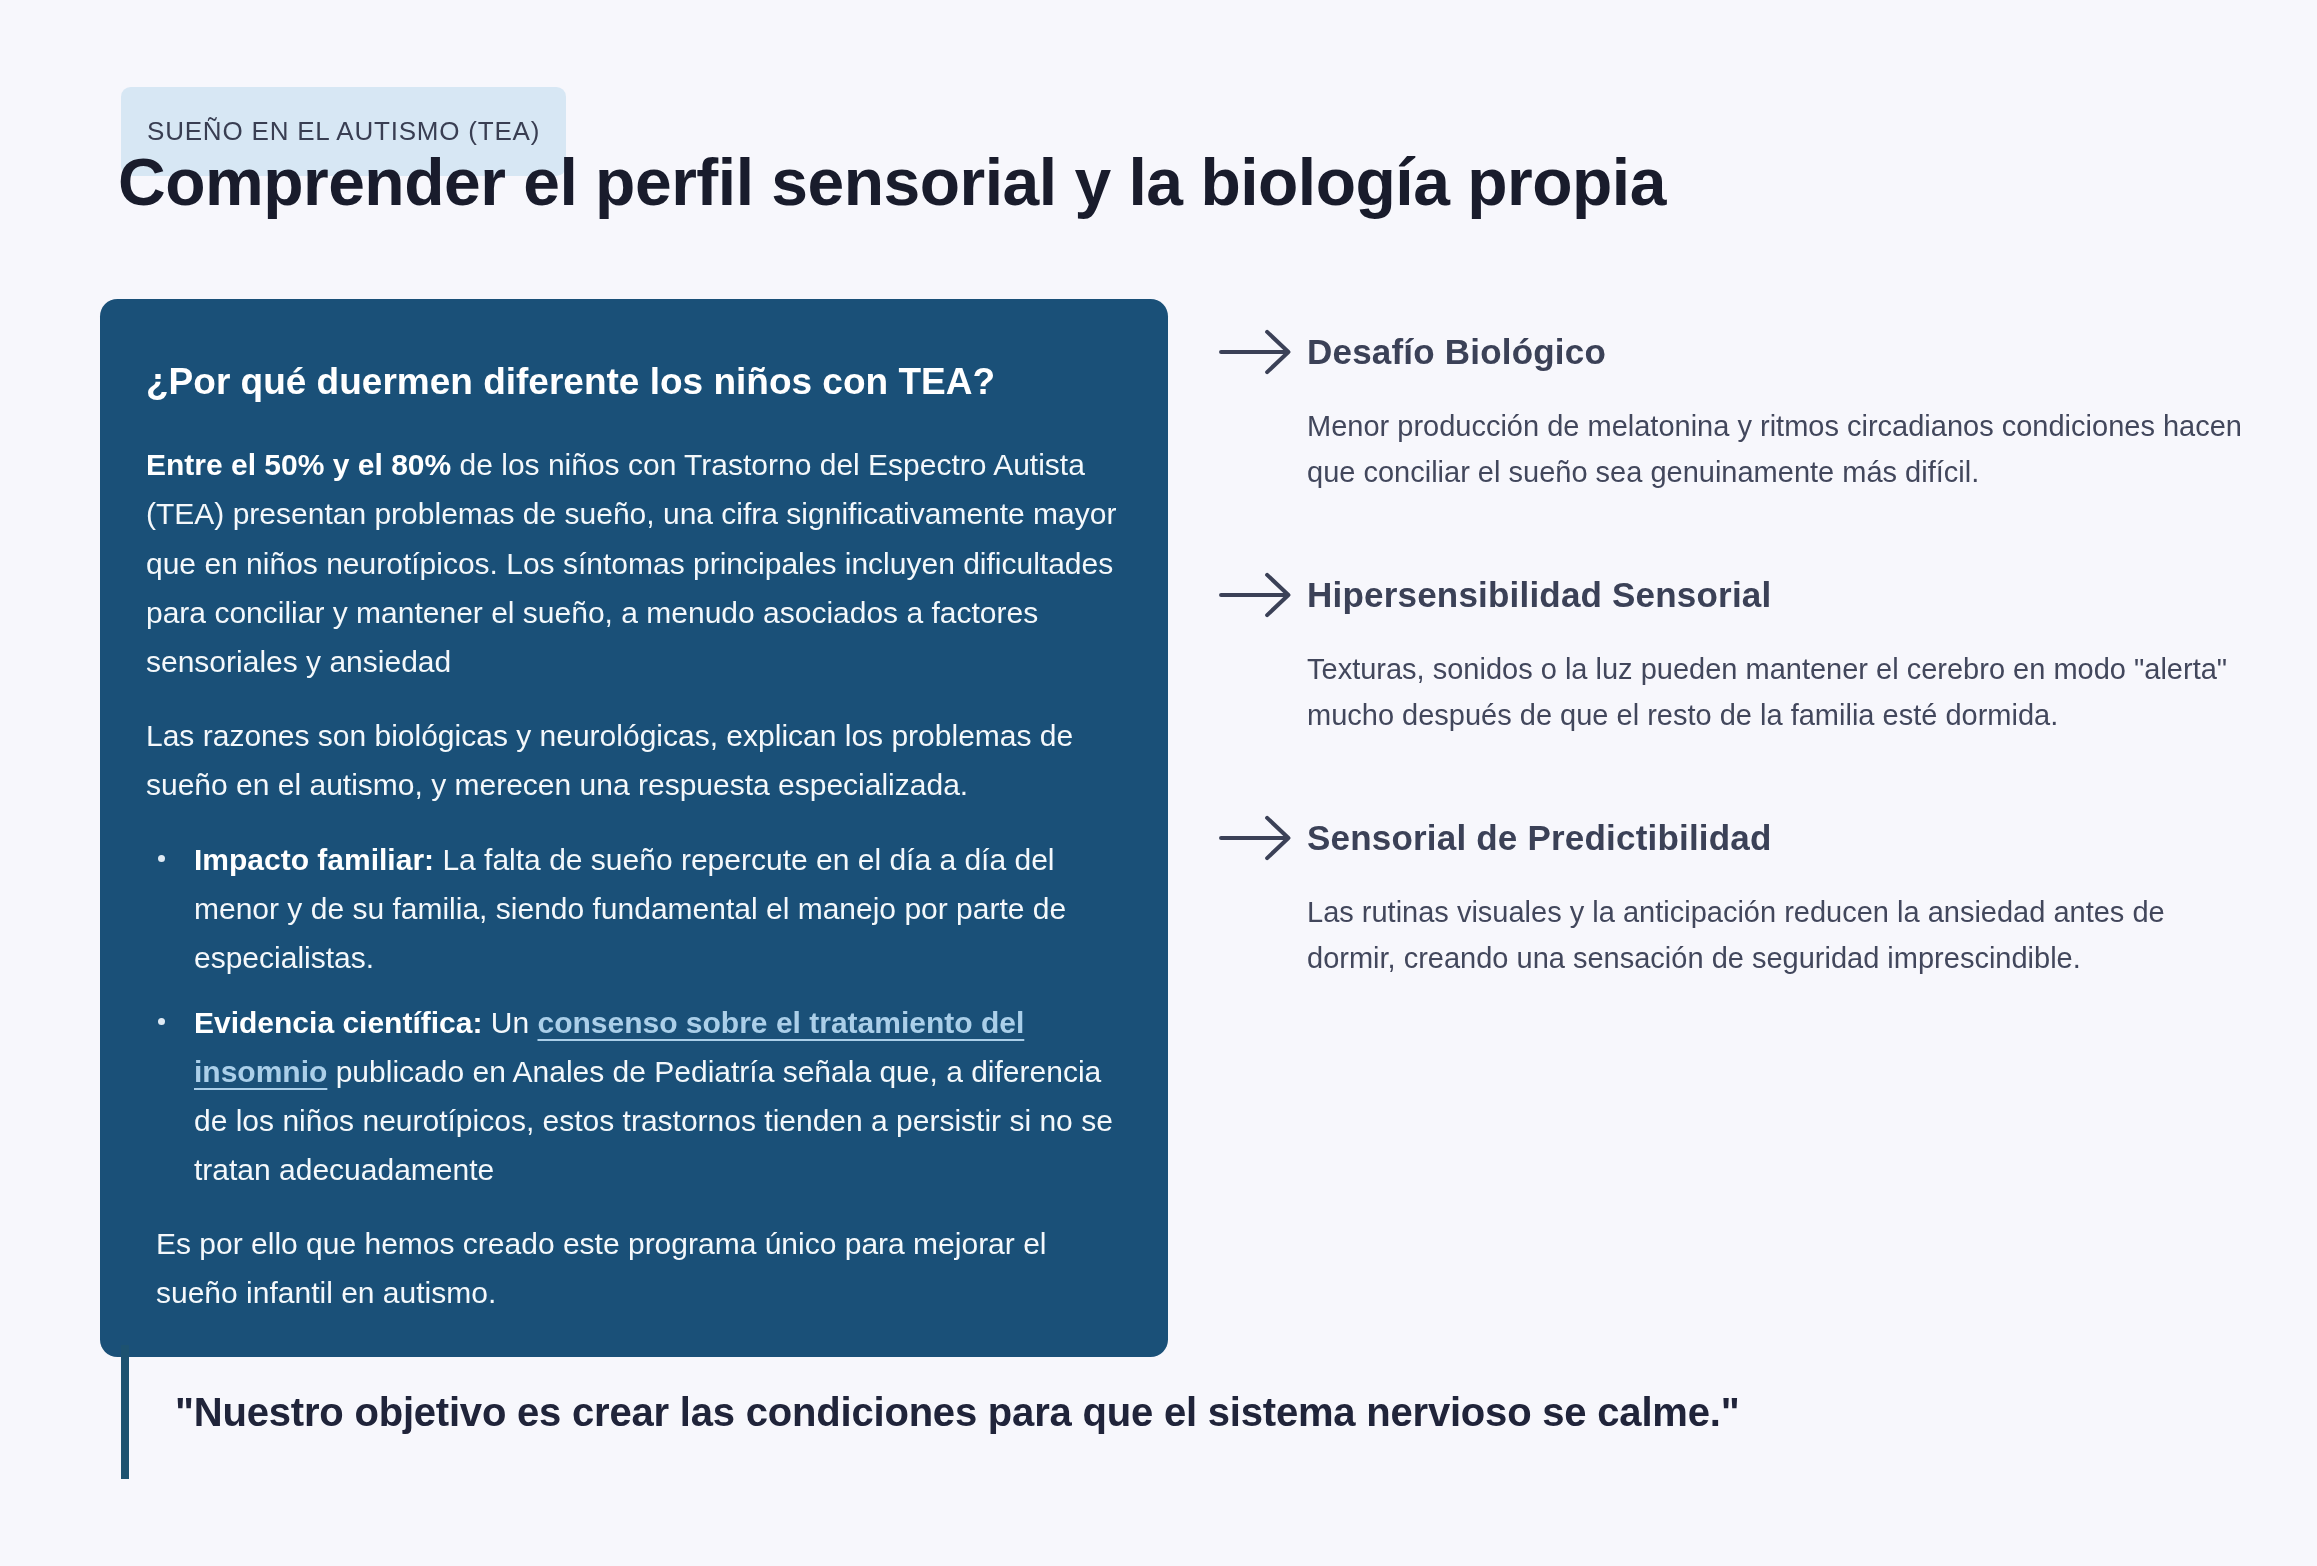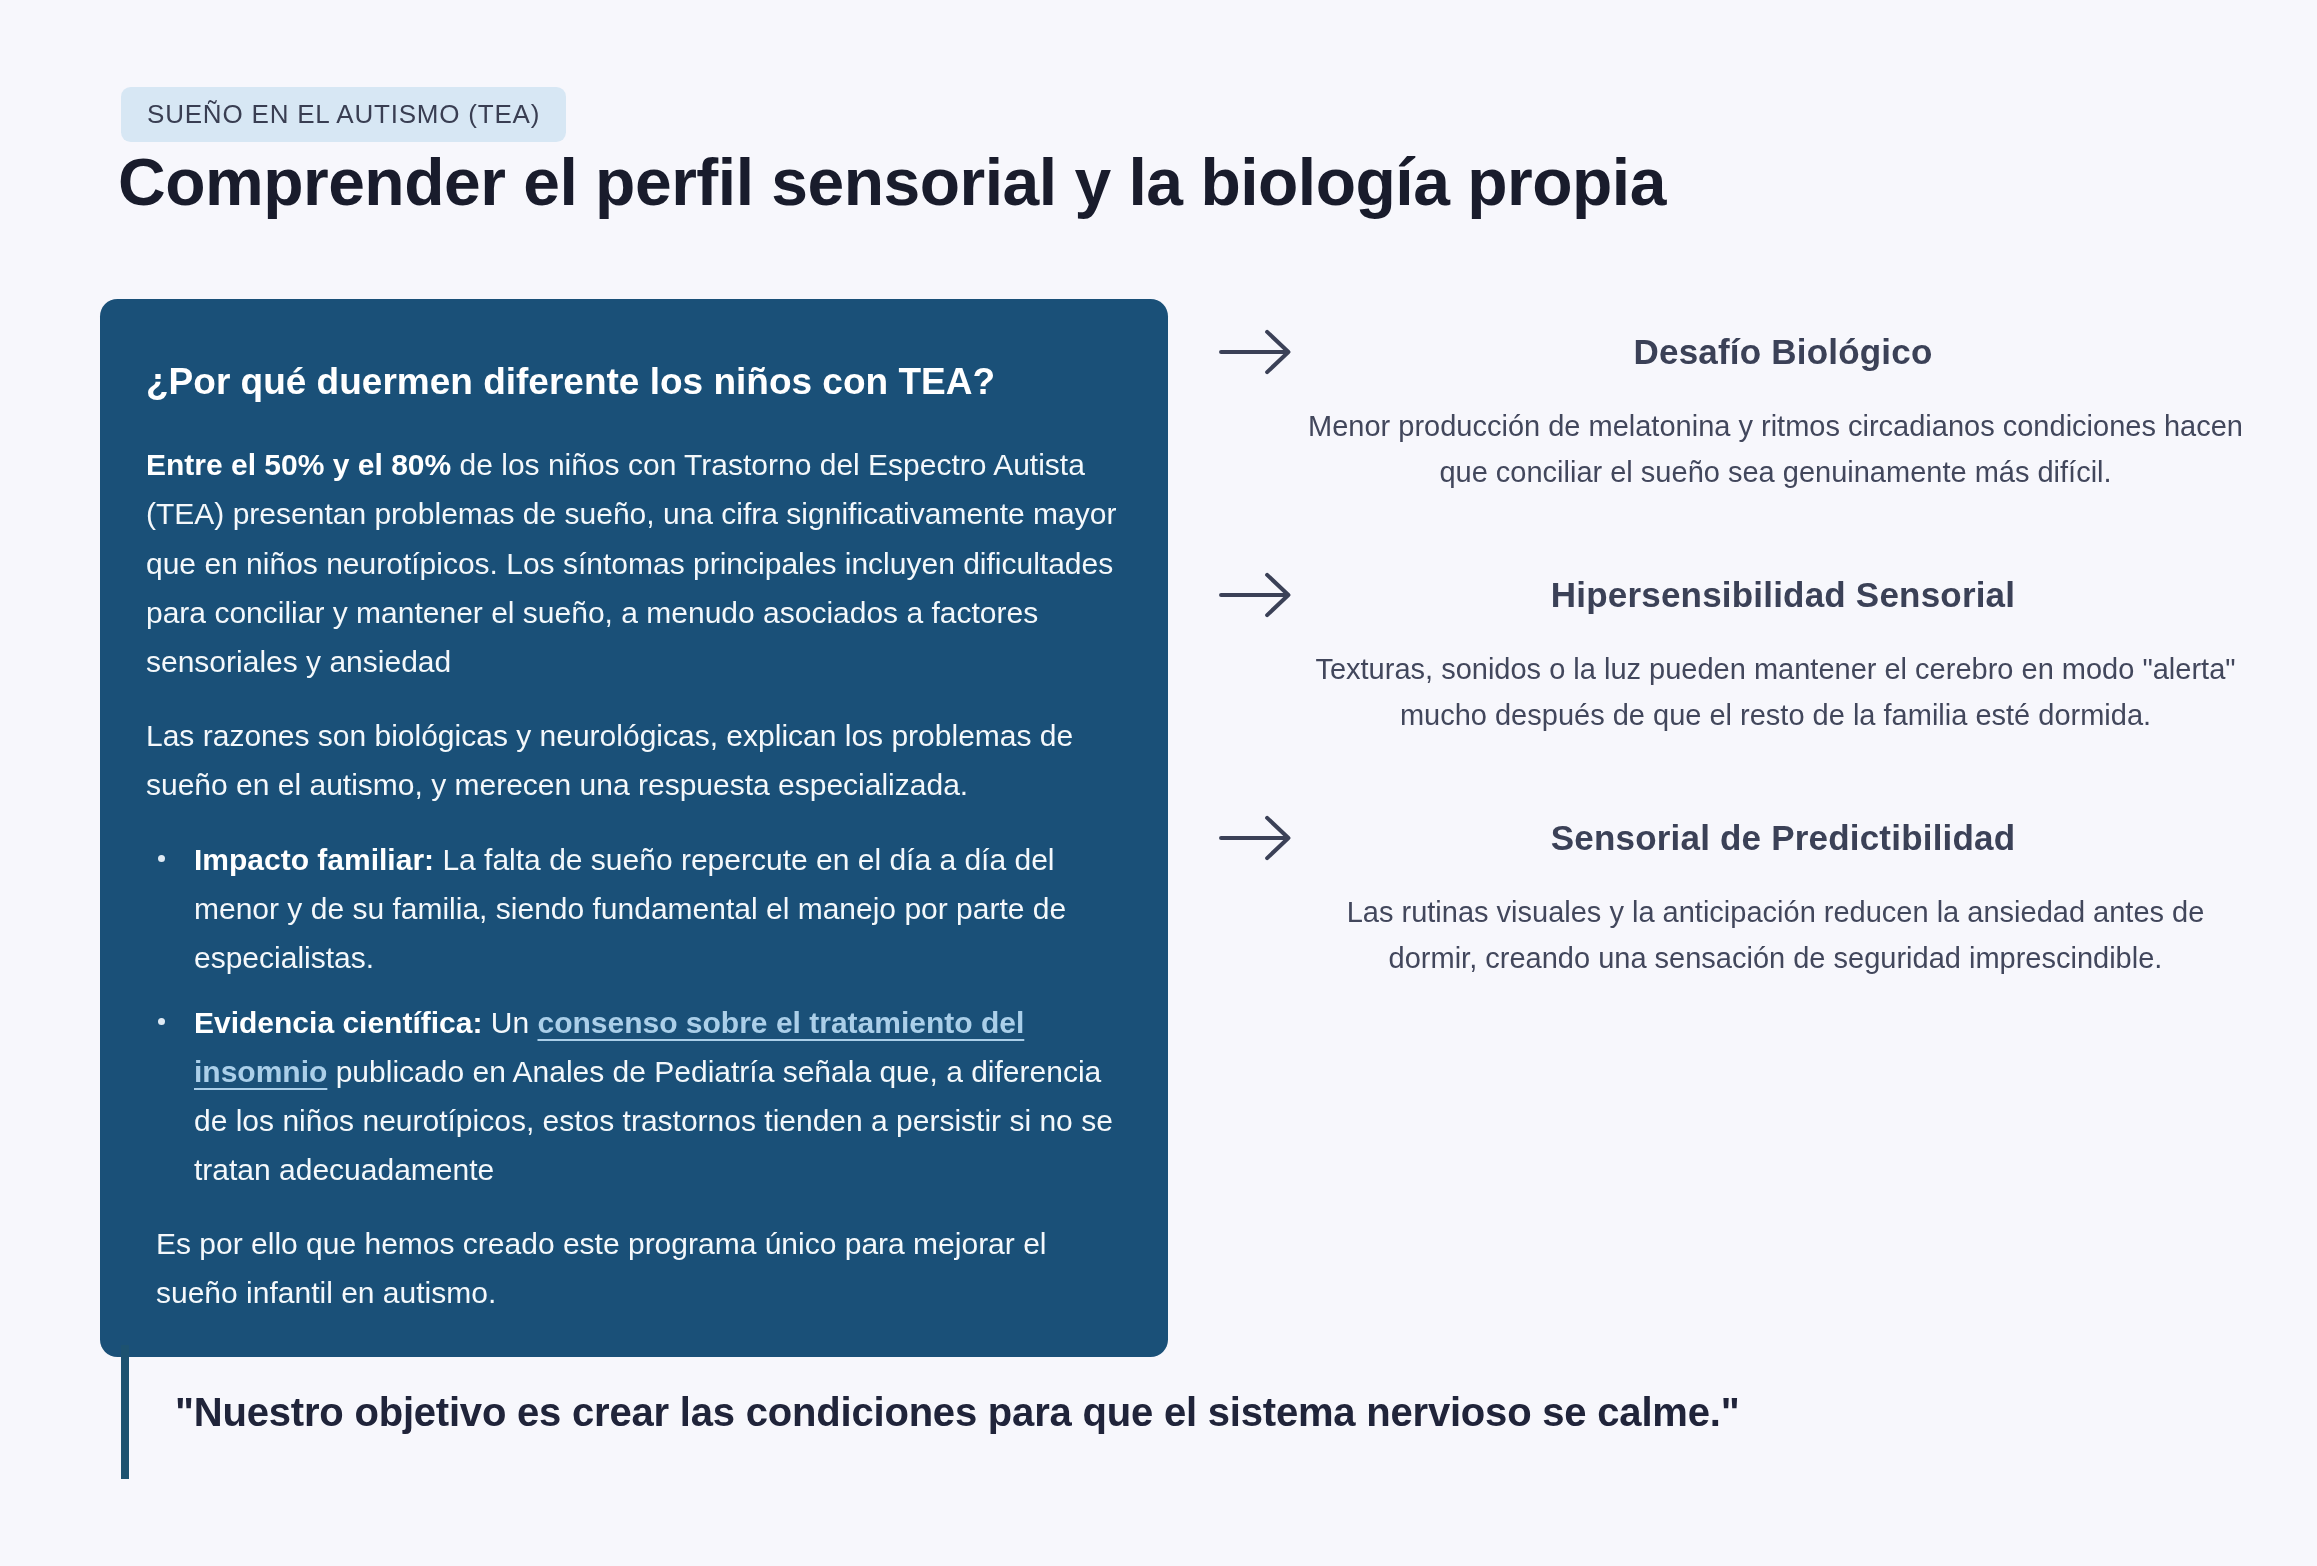--- a/index.html
+++ b/index.html
@@ -18,21 +18,21 @@
   }
   
   .badge {
     position: absolute;
     left: 121px;
     top: 87px;
     background: #d7e7f4;
     color: #393e52;
     font-size: 26px;
     letter-spacing: 0.8px;
-    padding: 12px 26px;
+    padding: 29px 26px;
     border-radius: 9.7px;
     white-space: nowrap;
   }
   .title {
     position: absolute;
     left: 118px;
     top: 143px;
     margin: 0;
     width: 2086px;
     font-size: 66px;
@@ -102,21 +102,20 @@
   }
   
   .features {
     position: absolute;
     left: 1218px;
     top: 326px;
     width: 1041px;
     display: flex;
     flex-direction: column;
     gap: 73px;
-    text-align: center;
   }
   .feature {
     display: grid;
     grid-template-columns: 89px 1fr;
     grid-template-rows: auto auto;
     row-gap: 25px;
   }
   .feature .arrow {
     grid-column: 1;
     grid-row: 1;

